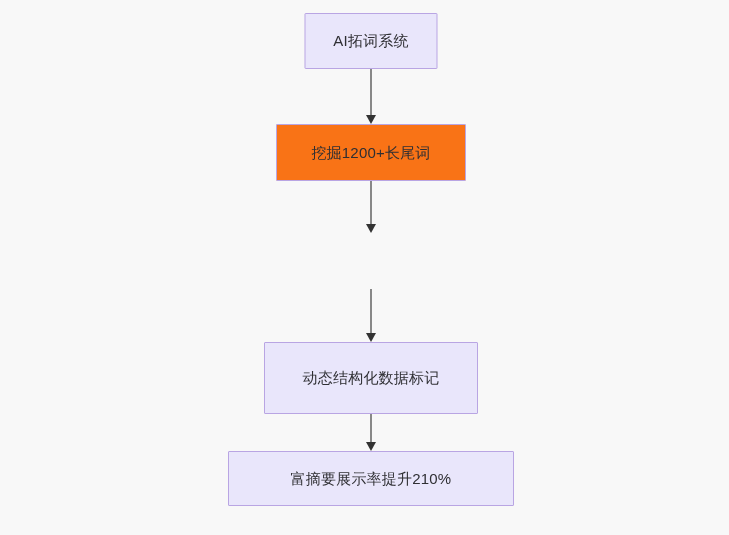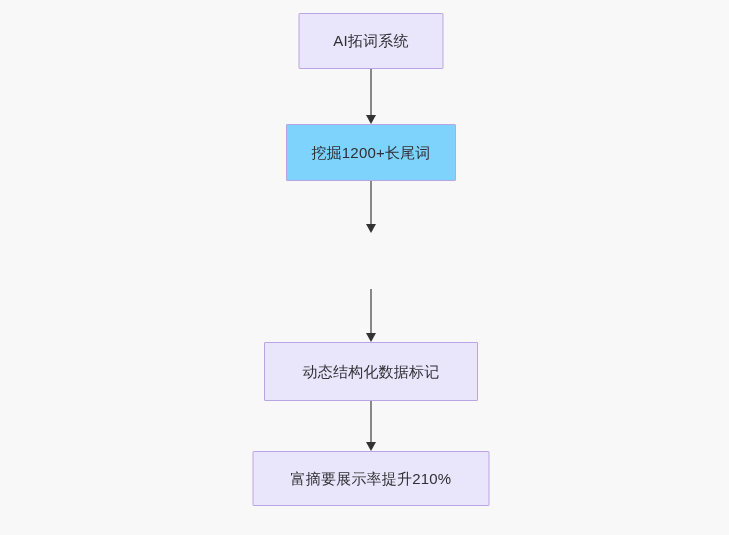--- a/index.html
+++ b/index.html
@@ -73,25 +73,25 @@
         <line x1="10" y1="0" x2="10" y2="44" stroke="#888888" stroke-width="2"></line>
         <polygon points="5,44 15,44 10,53" fill="#333333"></polygon>
       </svg>
     </div>
     <div class="edge" style="left: 371px; top: 398px; width: 20px; height: 53px;">
       <svg width="20" height="53" viewBox="0 0 20 53">
         <line x1="10" y1="0" x2="10" y2="44" stroke="#888888" stroke-width="2"></line>
         <polygon points="5,44 15,44 10,53" fill="#333333"></polygon>
       </svg>
     </div>
-    <div class="node" style="left: 371px; top: 13px; width: 145px; height: 56px; background: rgb(233, 230, 251); border-color: rgb(185, 165, 227);">
+    <div class="node" style="left: 371px; top: 13px; width: 133px; height: 56px; background: rgb(233, 230, 251); border-color: rgb(185, 165, 227);">
       <span class="node-label" style="color: rgb(47, 47, 51);">AI拓词系统</span>
     </div>
-    <div class="node" style="left: 371px; top: 124px; width: 170px; height: 57px; background: #7dd3fc; border-color: rgb(185, 165, 227);">
+    <div class="node" style="left: 371px; top: 124px; width: 190px; height: 57px; background: #f97316; border-color: rgb(185, 165, 227);">
       <span class="node-label" style="color: rgb(47, 47, 51);">挖掘1200+长尾词</span>
     </div>
-    <div class="node" style="left: 371px; top: 342px; width: 214px; height: 59px; background: rgb(233, 230, 251); border-color: rgb(185, 165, 227);">
+    <div class="node" style="left: 371px; top: 342px; width: 214px; height: 72px; background: rgb(233, 230, 251); border-color: rgb(185, 165, 227);">
       <span class="node-label" style="color: rgb(47, 47, 51);">动态结构化数据标记</span>
     </div>
-    <div class="node" style="left: 371px; top: 451px; width: 237px; height: 55px; background: rgb(233, 230, 251); border-color: rgb(185, 165, 227);">
+    <div class="node" style="left: 371px; top: 451px; width: 286px; height: 55px; background: rgb(233, 230, 251); border-color: rgb(185, 165, 227);">
       <span class="node-label" style="color: rgb(47, 47, 51);">富摘要展示率提升210%</span>
     </div>
   </div>
 
 </body></html>

